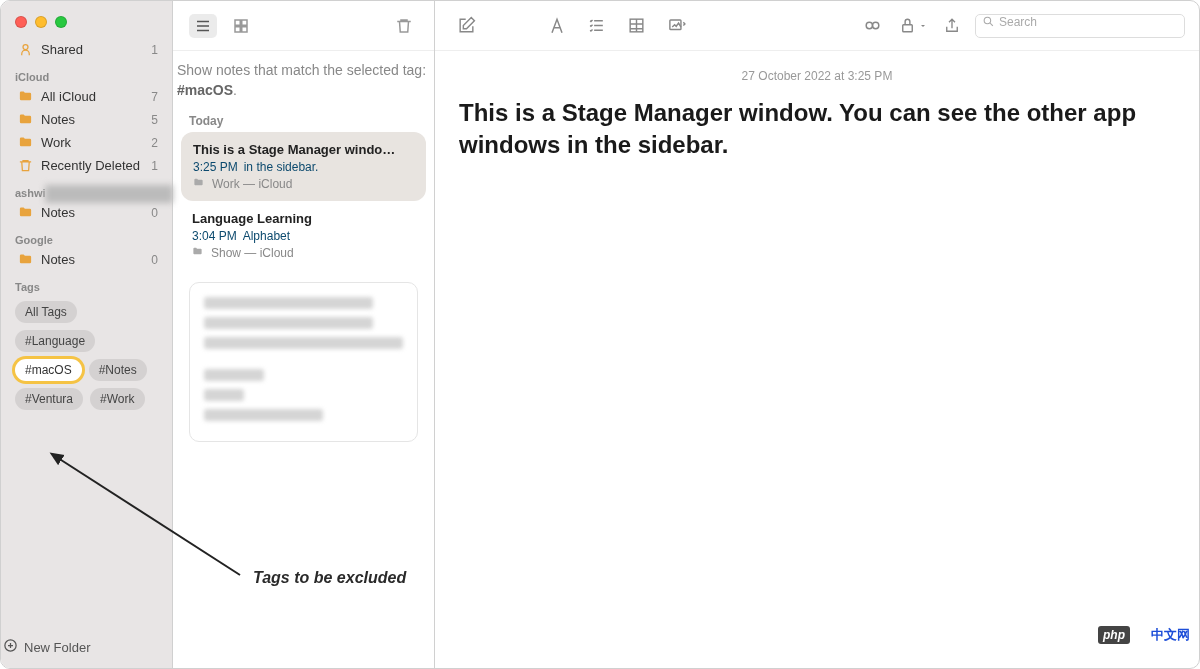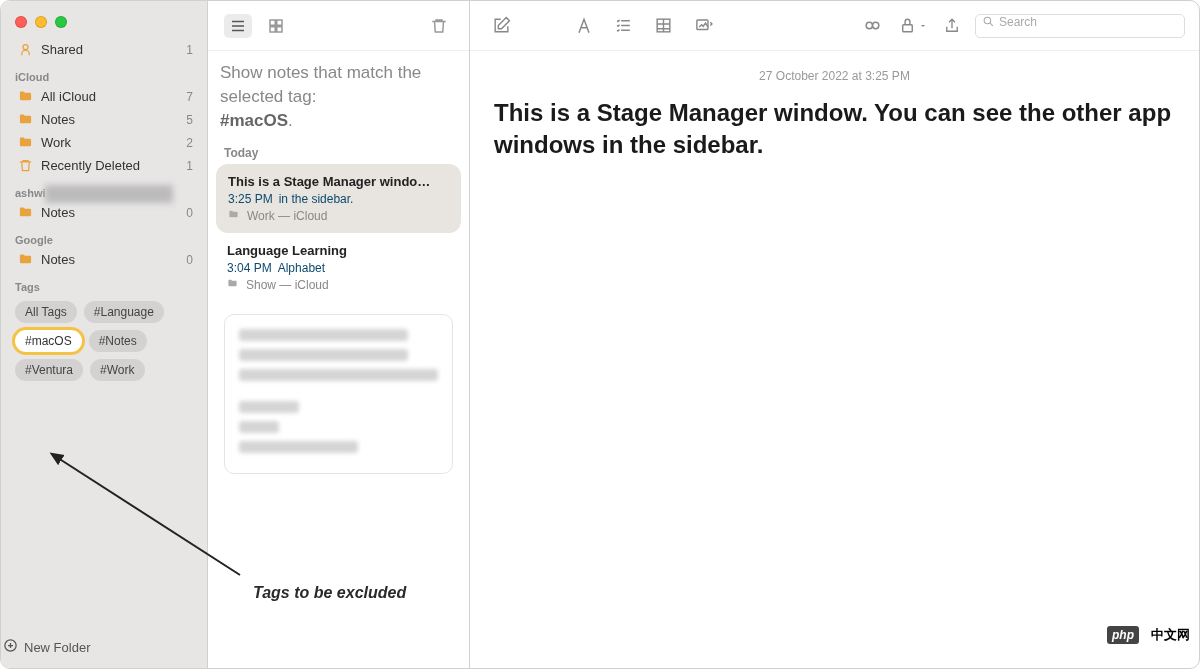--- a/index.html
+++ b/index.html
@@ -1,21 +1,21 @@
 <!DOCTYPE html>
 <html><head>
   <meta charset="utf-8">
   <style>
     * { margin: 0; padding: 0; box-sizing: border-box; font-family: -apple-system, BlinkMacSystemFont, 'Segoe UI', sans-serif; }
     body { width: 1200px; height: 669px; overflow: hidden; background: #fff; position: relative; }
     
     .app { display: flex; height: 100%; border: 1px solid #d0d0d0; border-radius: 10px; overflow: hidden; }
     
     
-    .sidebar { width: 207px; background: #e8e5e5; border-right: 1px solid #d0d0d0; display: flex; flex-direction: column; }
+    .sidebar { width: 172px; background: #e8e5e5; border-right: 1px solid #d0d0d0; display: flex; flex-direction: column; }
     .traffic-lights { display: flex; gap: 8px; padding: 15px 14px 10px; }
     .tl { width: 12px; height: 12px; border-radius: 50%; }
     .tl-red { background: #ff5f57; border: 0.5px solid rgba(0,0,0,0.15); }
     .tl-yellow { background: #ffbd2e; border: 0.5px solid rgba(0,0,0,0.15); }
     .tl-green { background: #28c840; border: 0.5px solid rgba(0,0,0,0.15); }
     
     .sb-item { display: flex; align-items: center; padding: 4px 14px; cursor: pointer; font-size: 13px; color: #333; }
     .sb-item .icon { width: 20px; display: flex; align-items: center; justify-content: center; margin-right: 6px; }
     .sb-item .label { flex: 1; }
     .sb-item .count { color: #888; font-size: 12px; }
@@ -32,21 +32,21 @@
     .tag-chip { padding: 4px 10px; border-radius: 12px; font-size: 12px; background: #d4d1d1; color: #444; cursor: pointer; }
     .tag-chip.active { background: #fff; color: #333; box-shadow: 0 0 0 3px #f5c344; }
     
     
     .note-list { width: 262px; background: #fff; border-right: 1px solid #d0d0d0; display: flex; flex-direction: column; }
     .nl-toolbar { height: 50px; display: flex; align-items: center; padding: 0 16px; border-bottom: 1px solid #eee; gap: 10px; }
     .nl-toolbar .icon-btn { width: 28px; height: 24px; display: flex; align-items: center; justify-content: center; border-radius: 5px; cursor: pointer; }
     .nl-toolbar .icon-btn.active { background: rgba(0,0,0,0.08); }
     .nl-toolbar .spacer { flex: 1; }
     
-    .nl-filter { padding: 10px 12px 6px; font-size: 17px; color: #888; line-height: 1.4; }
+    .nl-filter { padding: 10px 4px 6px; font-size: 14px; color: #888; line-height: 1.4; }
     .nl-filter strong { color: #666; font-weight: 600; }
     
     .nl-section { padding: 8px 16px 4px; font-size: 12px; color: #888; font-weight: 600; }
     
     .note-item { padding: 10px 19px; cursor: pointer; }
     .note-item.selected { background: #e8e4e0; border-radius: 12px; margin: 0 8px; padding: 10px 12px; }
     .note-item .title { font-size: 13px; font-weight: 600; color: #222; white-space: nowrap; overflow: hidden; text-overflow: ellipsis; margin-bottom: 3px; }
     .note-item .meta { font-size: 12px; color: #0c4a6e; display: flex; gap: 6px; }
     .note-item .loc { font-size: 12px; color: #888; display: flex; align-items: center; gap: 8px; margin-top: 3px; }
     
@@ -65,25 +65,25 @@
     .ed-body { padding: 18px 24px; }
     .ed-date { text-align: center; font-size: 12px; color: #999; margin-bottom: 14px; }
     .ed-title { font-size: 24px; font-weight: 700; color: #1a1a1a; line-height: 1.35; }
     
     .folder-ico { color: #e8a33d; }
     .shared-ico { color: #e8a33d; }
     .trash-ico { color: #e8a33d; }
     
     
     .arrow-anno { position: absolute; left: 40px; top: 450px; pointer-events: none; }
-    .arrow-label { position: absolute; left: 253px; top: 584px; font-size: 16px; font-weight: 700; color: #2a2a2a; text-shadow: 0 0 4px #fff, 0 0 4px #fff; pointer-events: none; font-style: italic; }
-    
-    .watermark { position: absolute; right: 10px; bottom: 25px; display: flex; align-items: center; gap: 12px; font-size: 13px; }
+    .arrow-label { position: absolute; left: 253px; top: 569px; font-size: 16px; font-weight: 700; color: #2a2a2a; text-shadow: 0 0 4px #fff, 0 0 4px #fff; pointer-events: none; font-style: italic; }
+    
+    .watermark { position: absolute; right: 10px; bottom: 25px; display: flex; align-items: center; gap: 21px; font-size: 13px; }
     .watermark .badge { background: #444; color: #fff; padding: 2px 5px; border-radius: 3px; font-style: italic; font-weight: 700; font-size: 12px; }
-    .watermark .cn { color: #000000; font-weight: 700; }
+    .watermark .cn { color: #1d4ed8; font-weight: 700; }
   </style>
 </head>
 <body>
 
 <div class="app">
 
   <div class="sidebar">
     <div class="traffic-lights">
       <div class="tl tl-red"></div>
       <div class="tl tl-yellow"></div>

